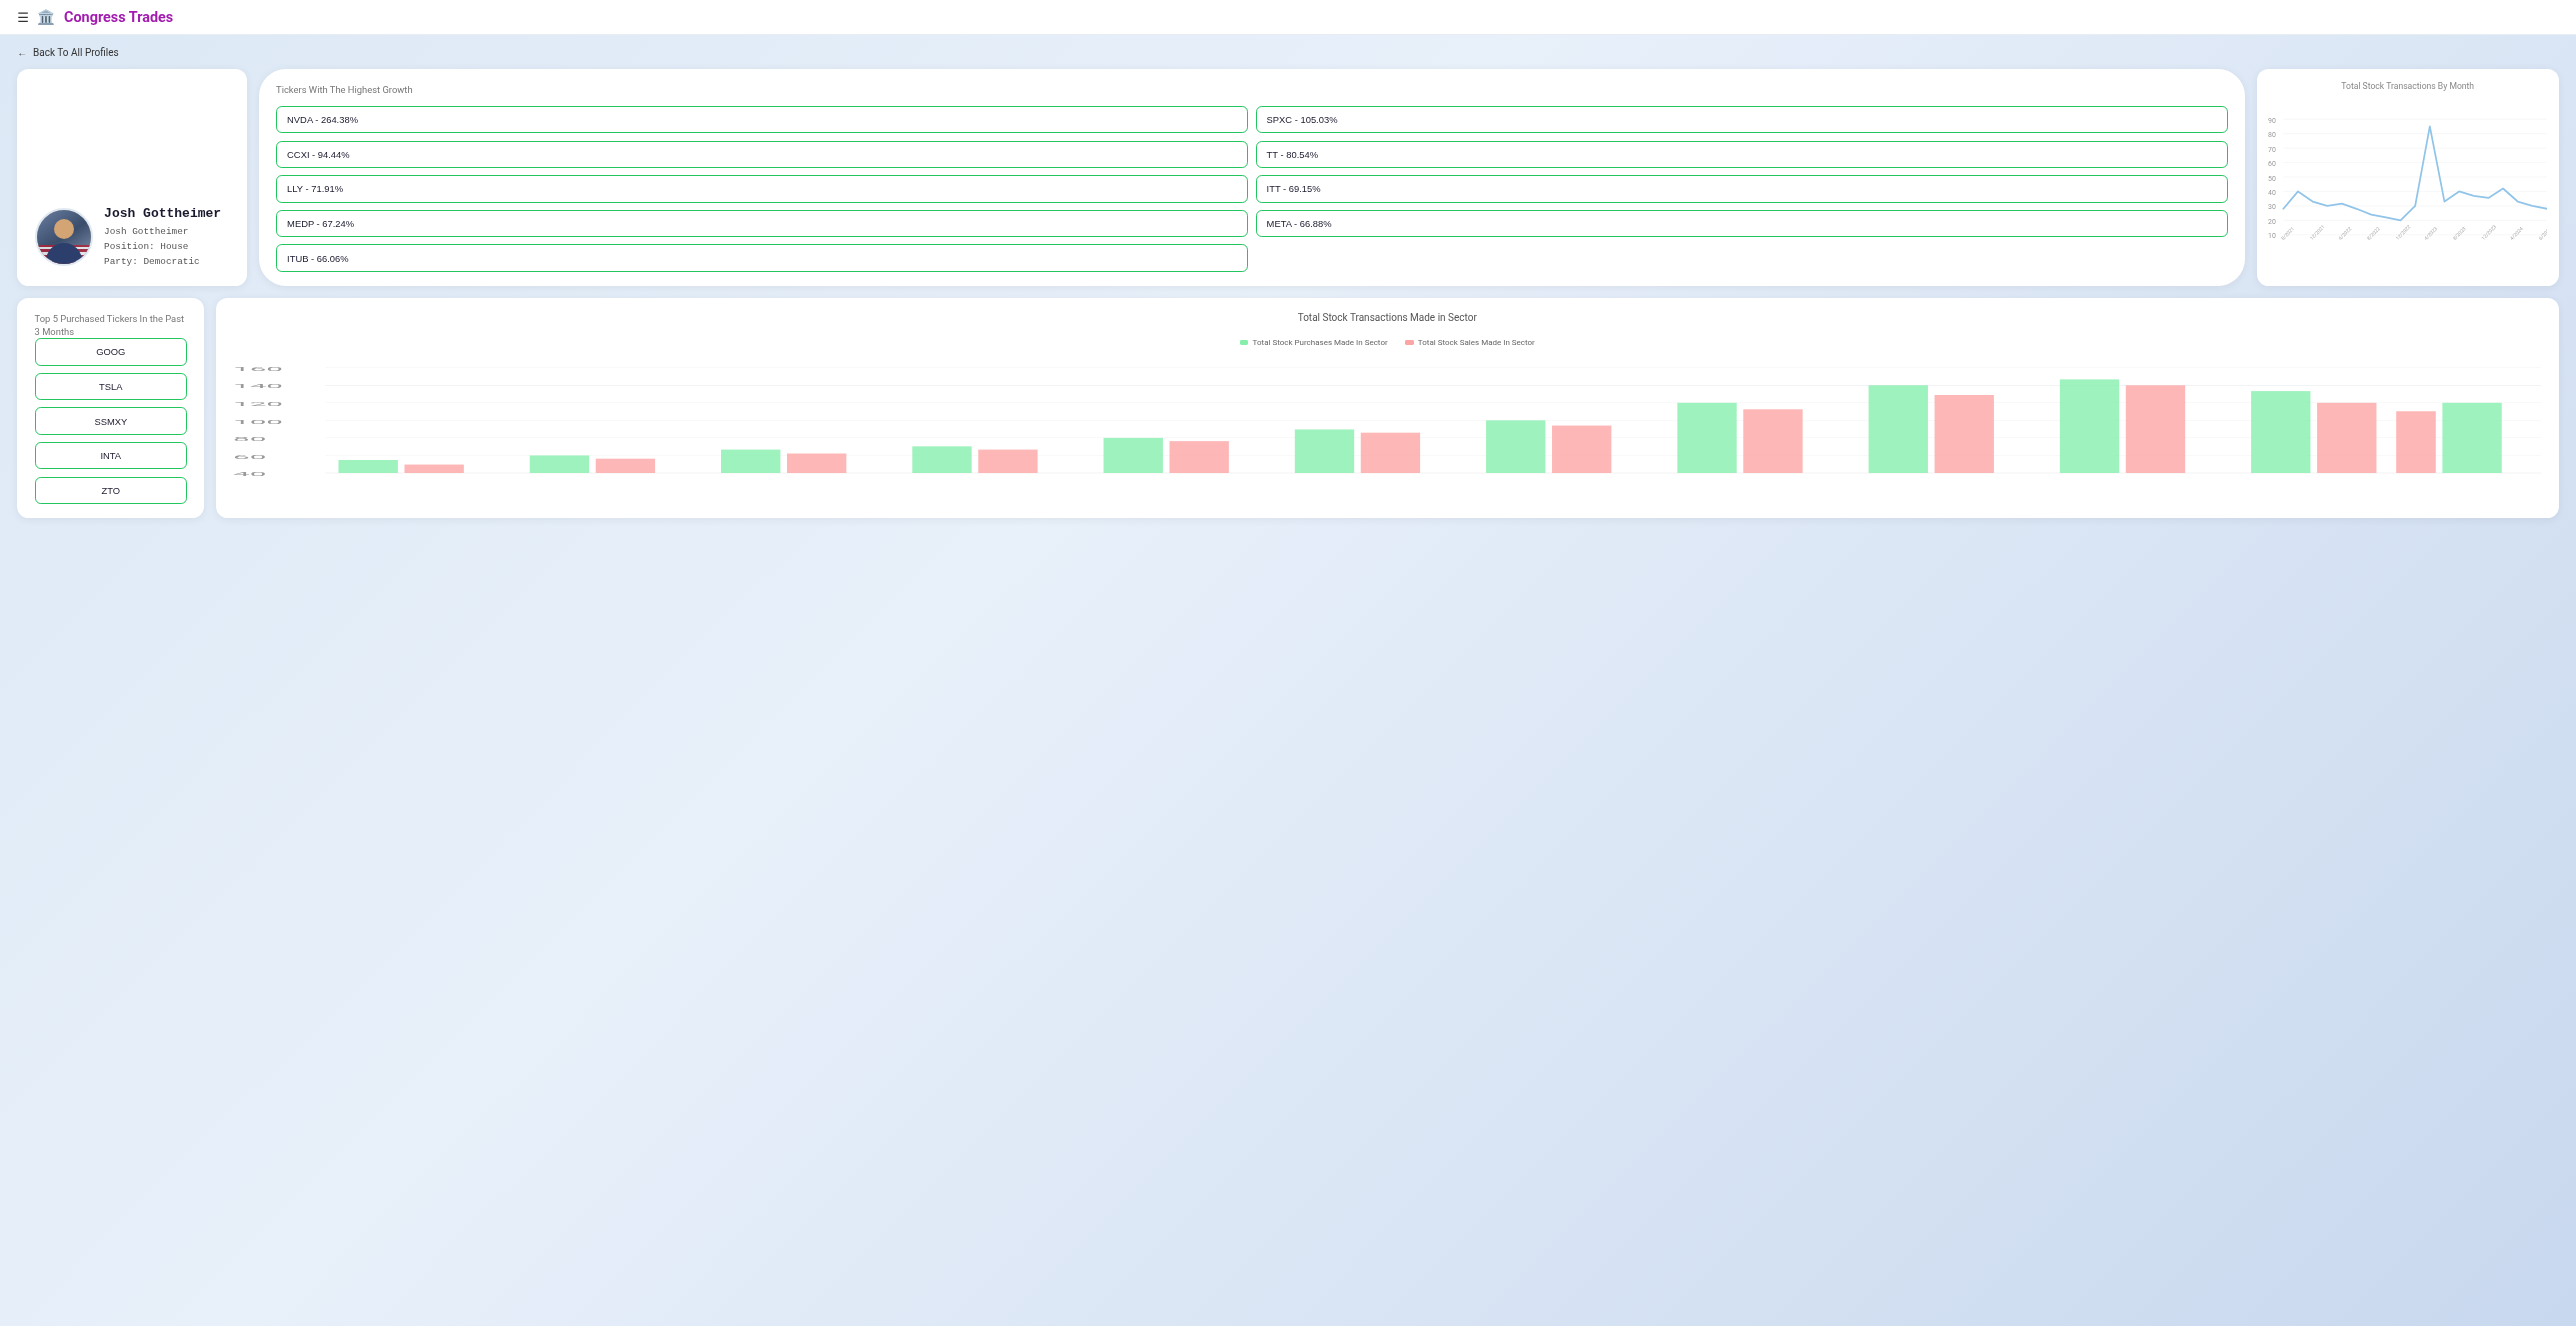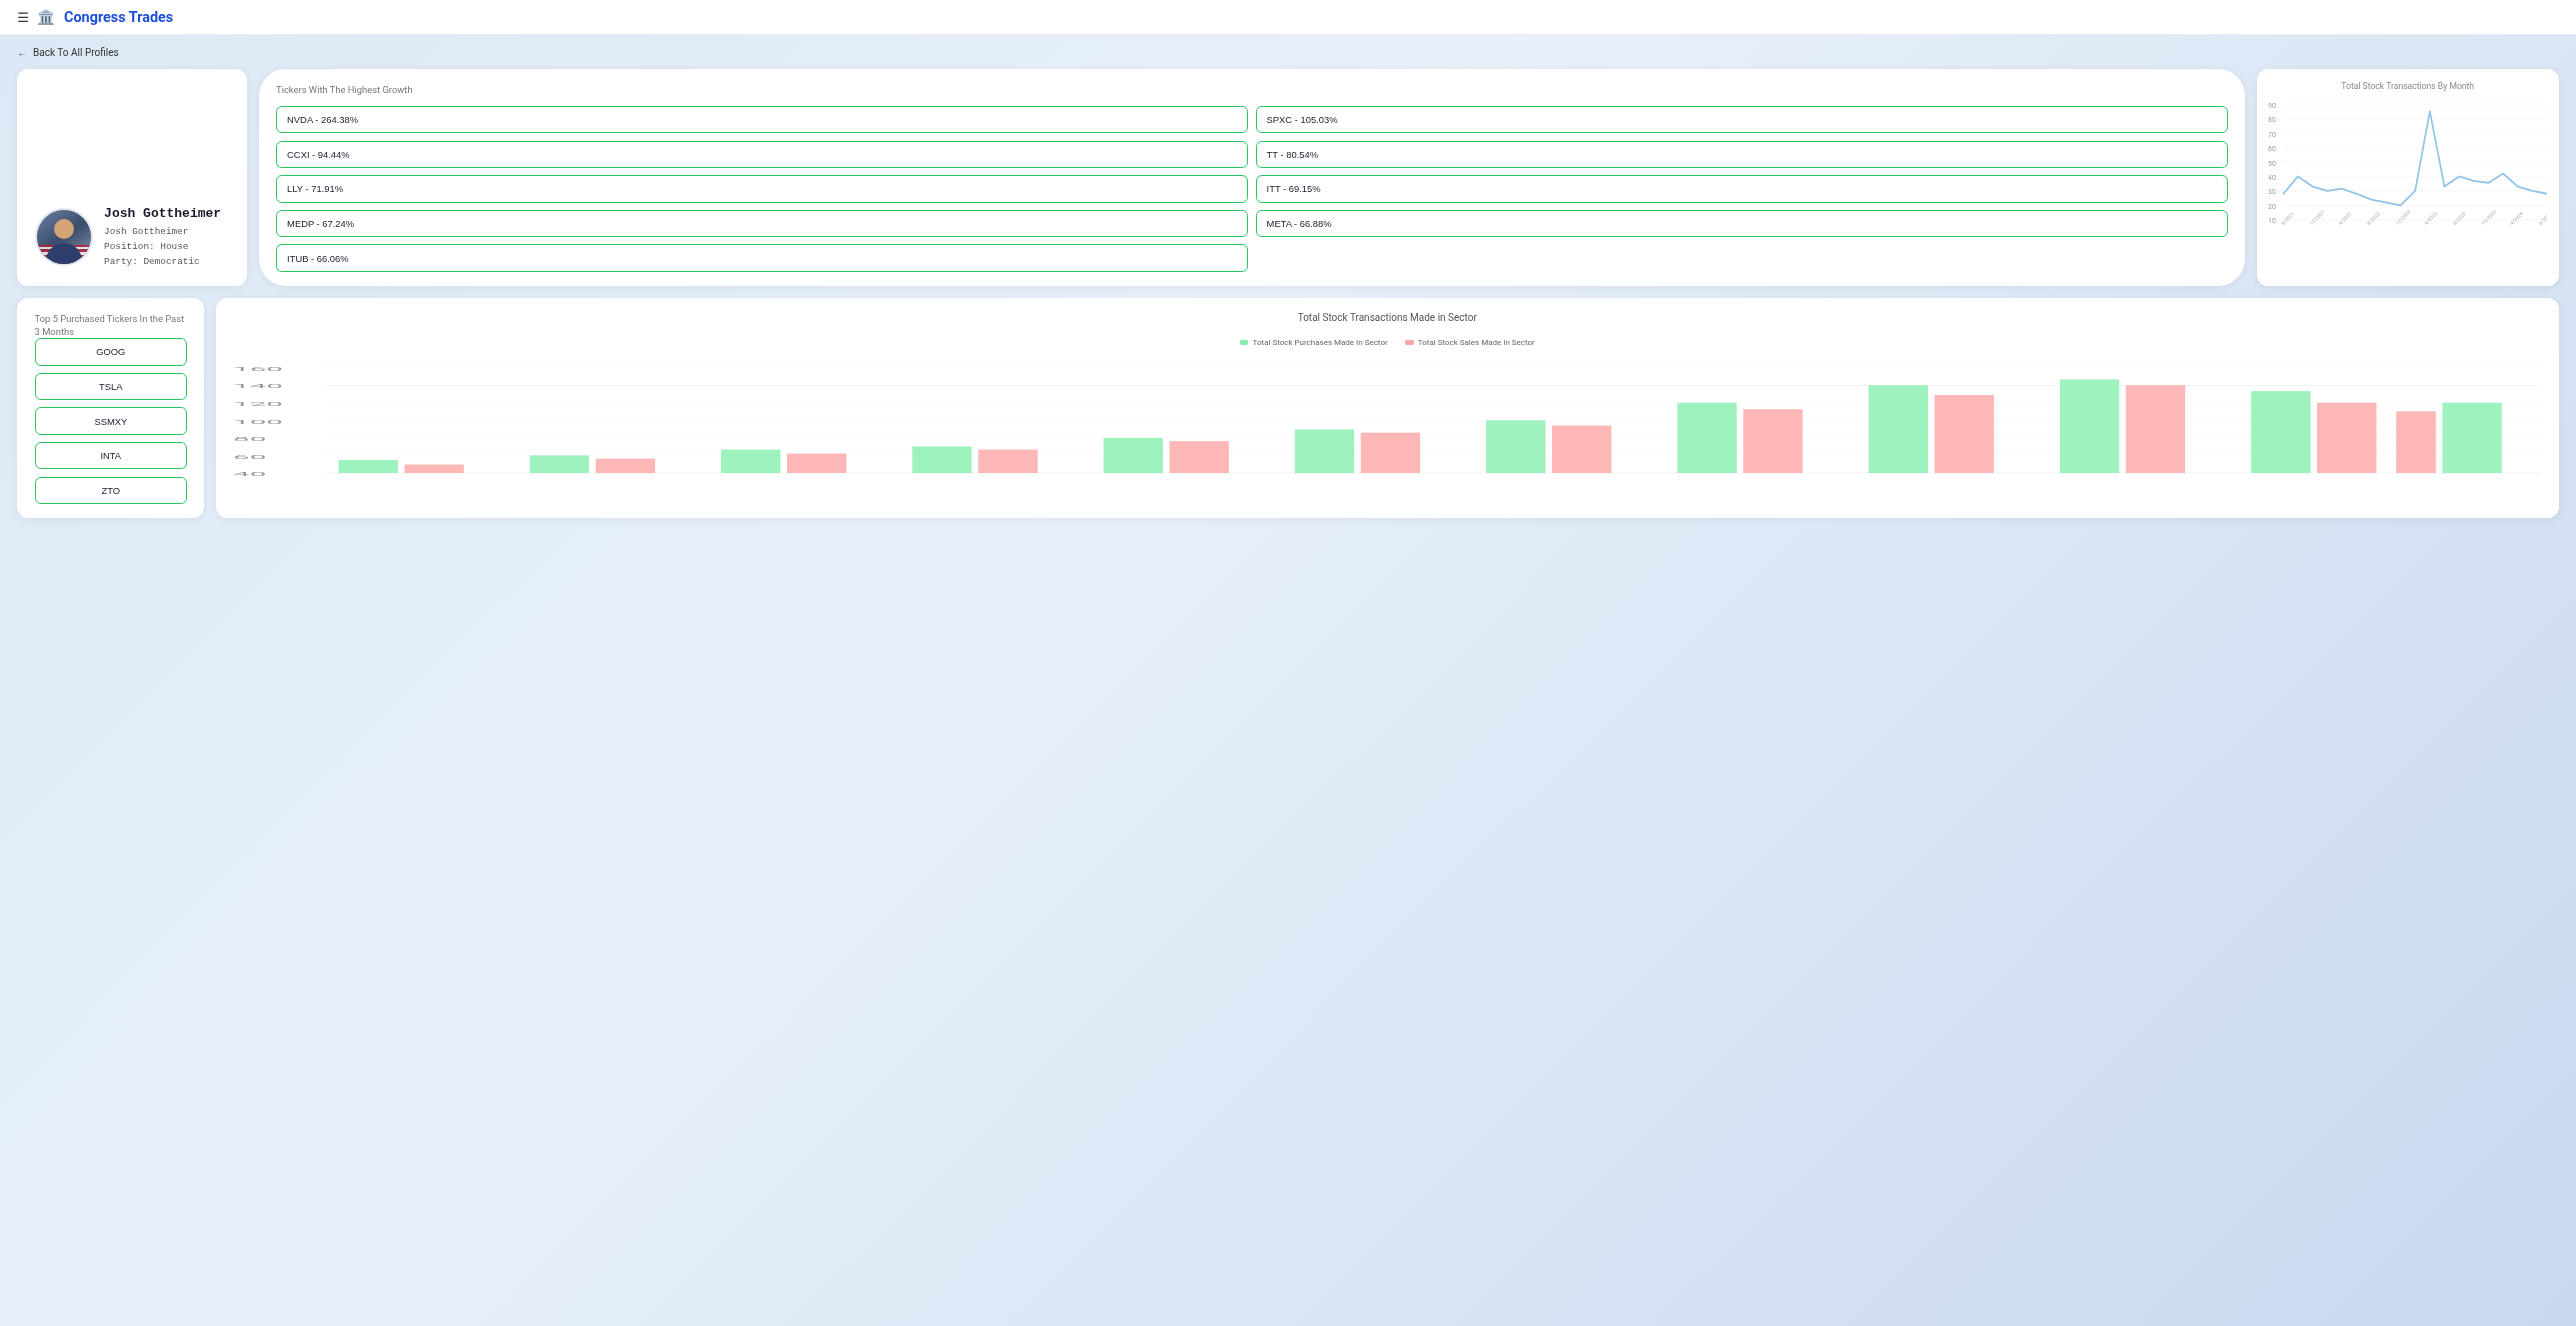--- a/index.html
+++ b/index.html
@@ -27,21 +27,21 @@
       color: #333;
     }
 
     .logo-icon {
       font-size: 14.4px;
     }
 
     .app-title {
       font-size: 14.4px;
       font-weight: 700;
-      color: #1d4ed8;
+      color: #a21caf;
     }
 
     
     .back-nav {
       display: flex;
       align-items: center;
       gap: 5.8px;
       padding: 11.5px 17.3px;
       cursor: pointer;
       font-size: 10px;
@@ -193,21 +193,21 @@
 
     
     .chart-card {
       padding: 11.5px;
     }
 
     .chart-title {
       font-size: 8.6px;
       color: #888;
       text-align: center;
-      margin-bottom: 6px;
+      margin-bottom: 21px;
     }
 
     .chart-area {
       width: 100%;
       height: 130px;
     }
 
     
     .bottom-row {
       display: grid;

